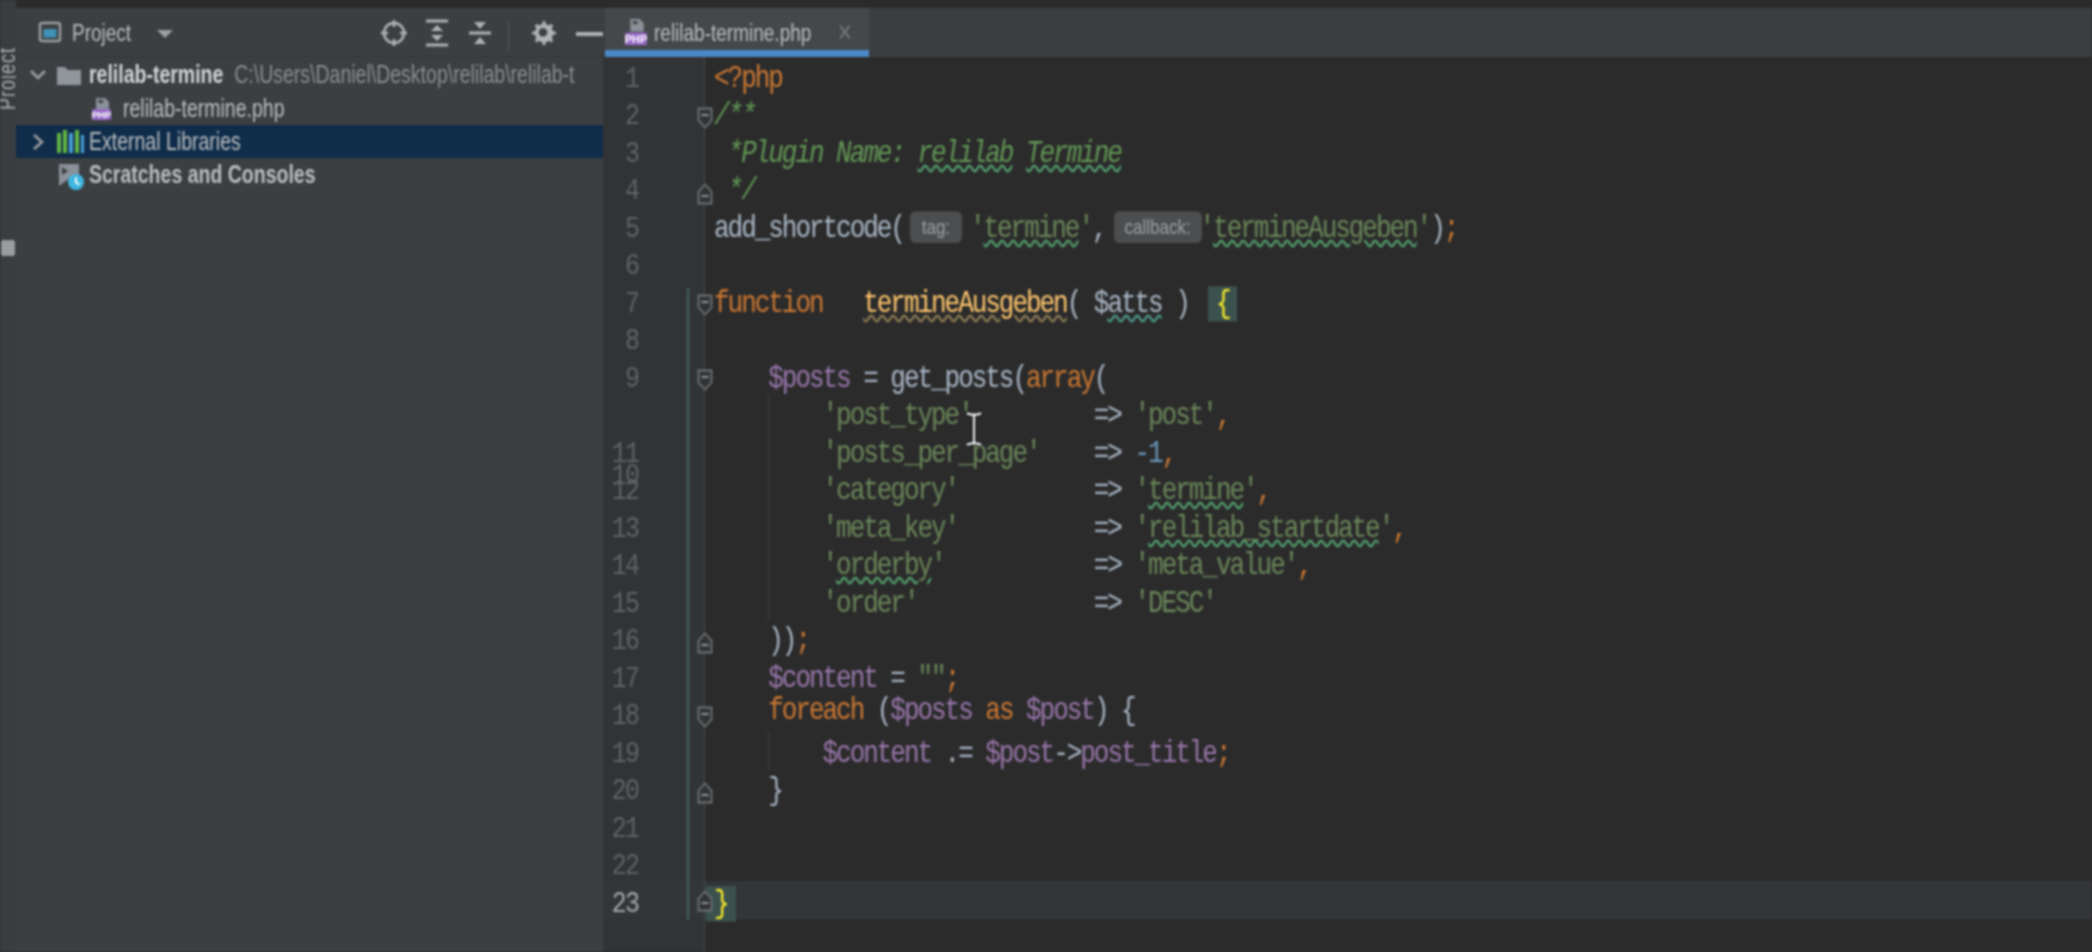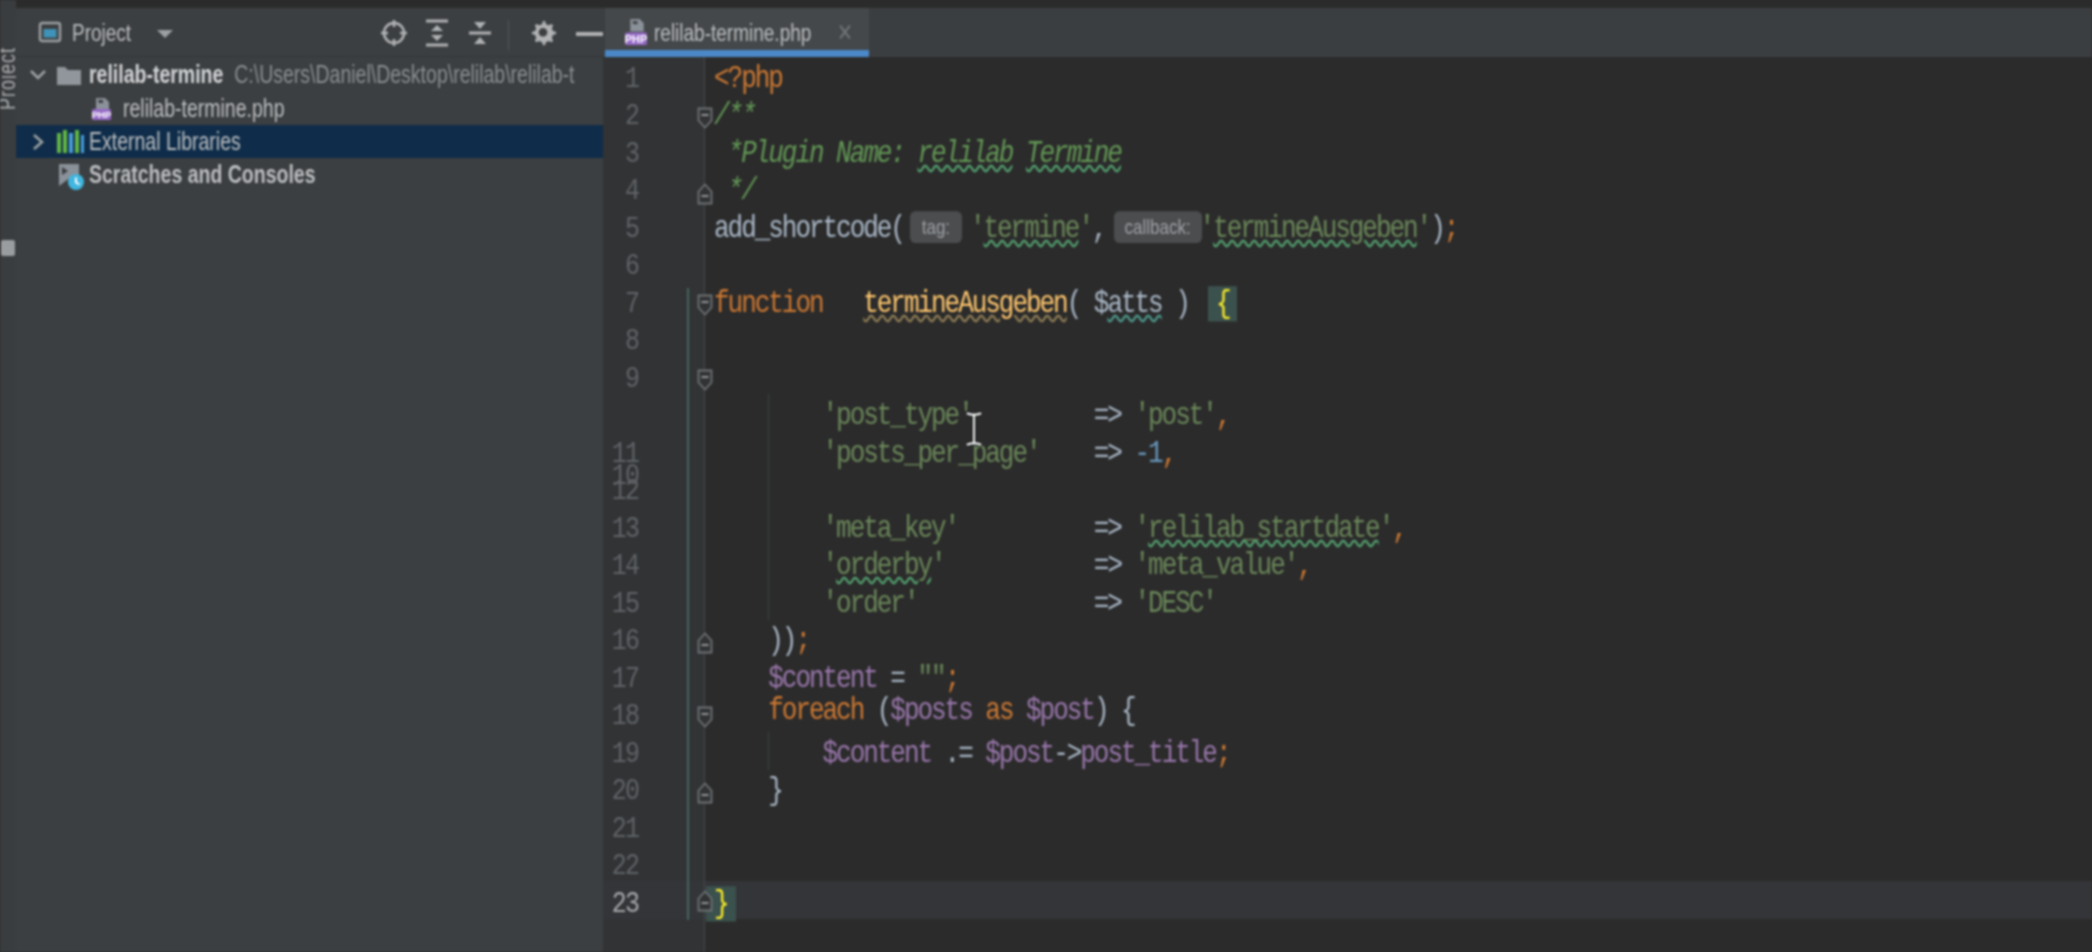--- a/index.html
+++ b/index.html
@@ -174,22 +174,24 @@
     <div id="gutsep"></div>
     <div id="lines" style="position:absolute; left:0; top:3.5px; width:100%; height:100%;">
       <div class="cline" style="top:0px;"><span class="t"><span class="k">&lt;?php</span></span></div>
       <div class="cline" style="top:37.5px;"><span class="t"><span class="c">/**</span></span></div>
       <div class="cline" style="top:75px;"><span class="t"><span class="c"> *Plugin Name: <span class="w1">relilab</span> <span class="w1">Termine</span></span></span></div>
       <div class="cline" style="top:112.5px;"><span class="t"><span class="c"> */</span></span></div>
       <div class="cline" style="top:150px;"><span class="t">add_shortcode(<span class="hint" style="width:52px; margin-left:6px; margin-right:8px;">tag:</span><span class="s">'<span class="w1">termine</span>'</span>,<span class="hint" style="width:88px; margin-left:8px; margin-right:-2px;">callback:</span><span class="s">'<span class="w1">termineAusgeben</span>'</span>)<span class="k">;</span></span></div>
       <div class="cline" style="top:187.5px;"><span class="t"></span></div>
       <div class="cline" style="top:225px;"><span class="t"><span class="k">function</span>   <span class="fd w2">termineAusgeben</span>( $<span class="w3">atts</span> )  <span class="bm">{</span></span></div>
       <div class="cline" style="top:262.5px;"><span class="t"></span></div>
+      <div class="cline" style="top:300px;"><span class="t">    <span class="v">$posts</span> = get_posts(<span class="k">array</span>(</span></div>
       <div class="cline" style="top:337.5px;"><span class="t">        <span class="s">'post_type'</span>         =&gt; <span class="s">'post'</span><span class="k">,</span></span></div>
       <div class="cline" style="top:375px;"><span class="t">        <span class="s">'posts_per_page'</span>    =&gt; <span class="n">-1</span><span class="k">,</span></span></div>
+      <div class="cline" style="top:412.5px;"><span class="t">        <span class="s">'category'</span>          =&gt; <span class="s">'<span class="w1">termine</span>'</span><span class="k">,</span></span></div>
       <div class="cline" style="top:450px;"><span class="t">        <span class="s">'meta_key'</span>          =&gt; <span class="s">'<span class="w1">relilab_startdate</span>'</span><span class="k">,</span></span></div>
       <div class="cline" style="top:487.5px;"><span class="t">        <span class="s">'<span class="w1">orderby</span>'</span>           =&gt; <span class="s">'meta_value'</span><span class="k">,</span></span></div>
       <div class="cline" style="top:525px;"><span class="t">        <span class="s">'order'</span>             =&gt; <span class="s">'DESC'</span></span></div>
       <div class="cline" style="top:562.5px;"><span class="t">    ))<span class="k">;</span></span></div>
       <div class="cline" style="top:600px;"><span class="t">    <span class="v">$content</span> = <span class="s">""</span><span class="k">;</span></span></div>
       <div class="cline" style="top:632px;"><span class="t">    <span class="k">foreach</span> (<span class="v">$posts</span> <span class="k">as</span> <span class="v">$post</span>) {</span></div>
       <div class="cline" style="top:675px;"><span class="t">        <span class="v">$content</span> .= <span class="v">$post</span>-&gt;<span class="v">post_title</span><span class="k">;</span></span></div>
       <div class="cline" style="top:712.5px;"><span class="t">    }</span></div>
       <div class="cline" style="top:750px;"><span class="t"></span></div>
       <div class="cline" style="top:825px;"><span class="t"><span class="bm">}</span></span></div>

